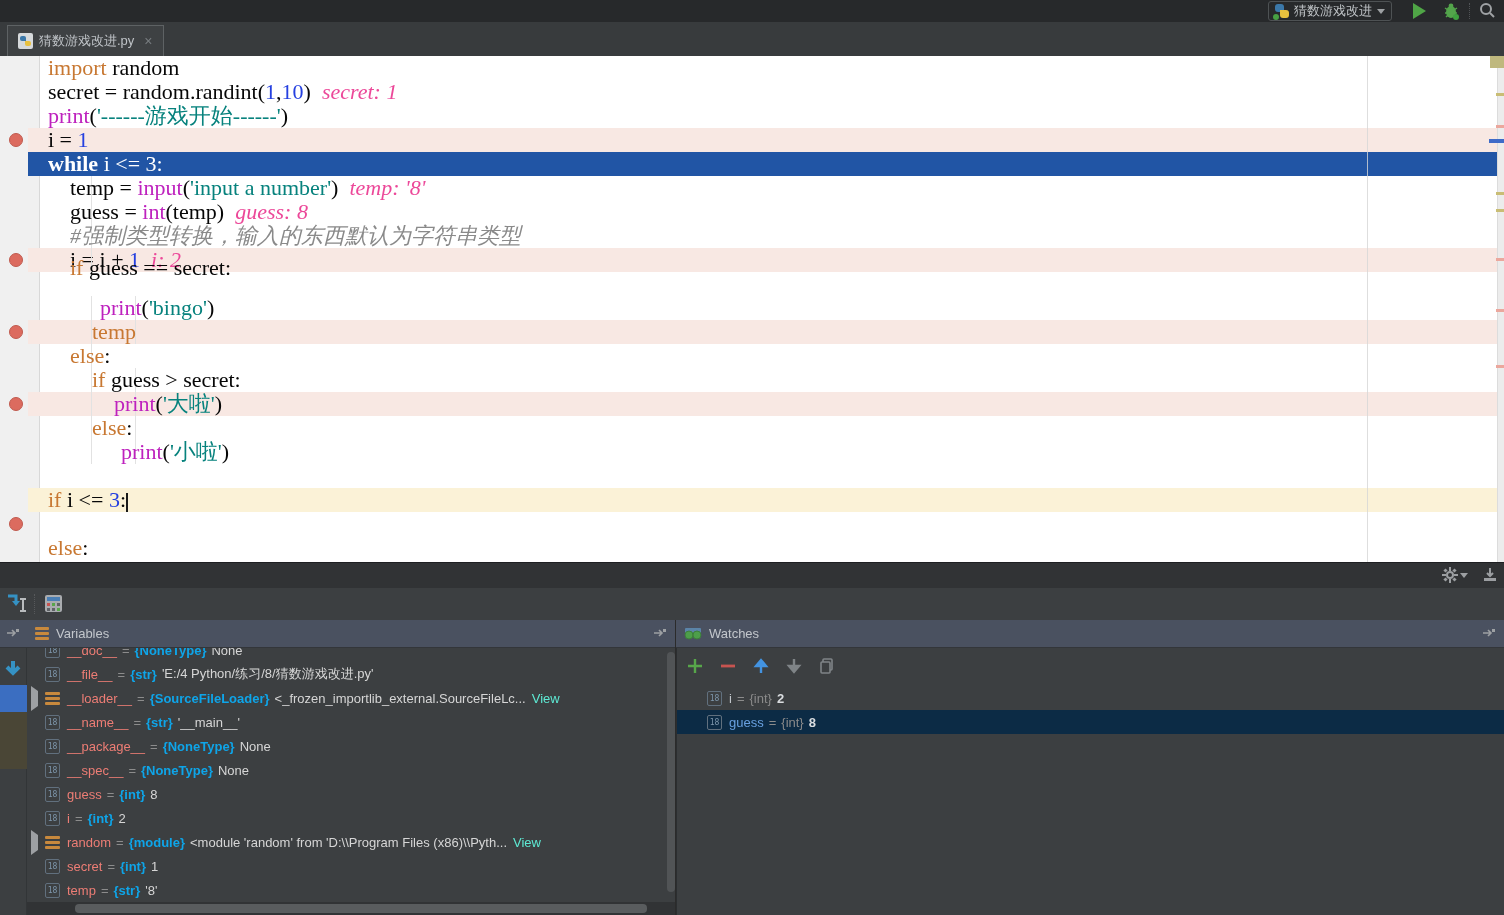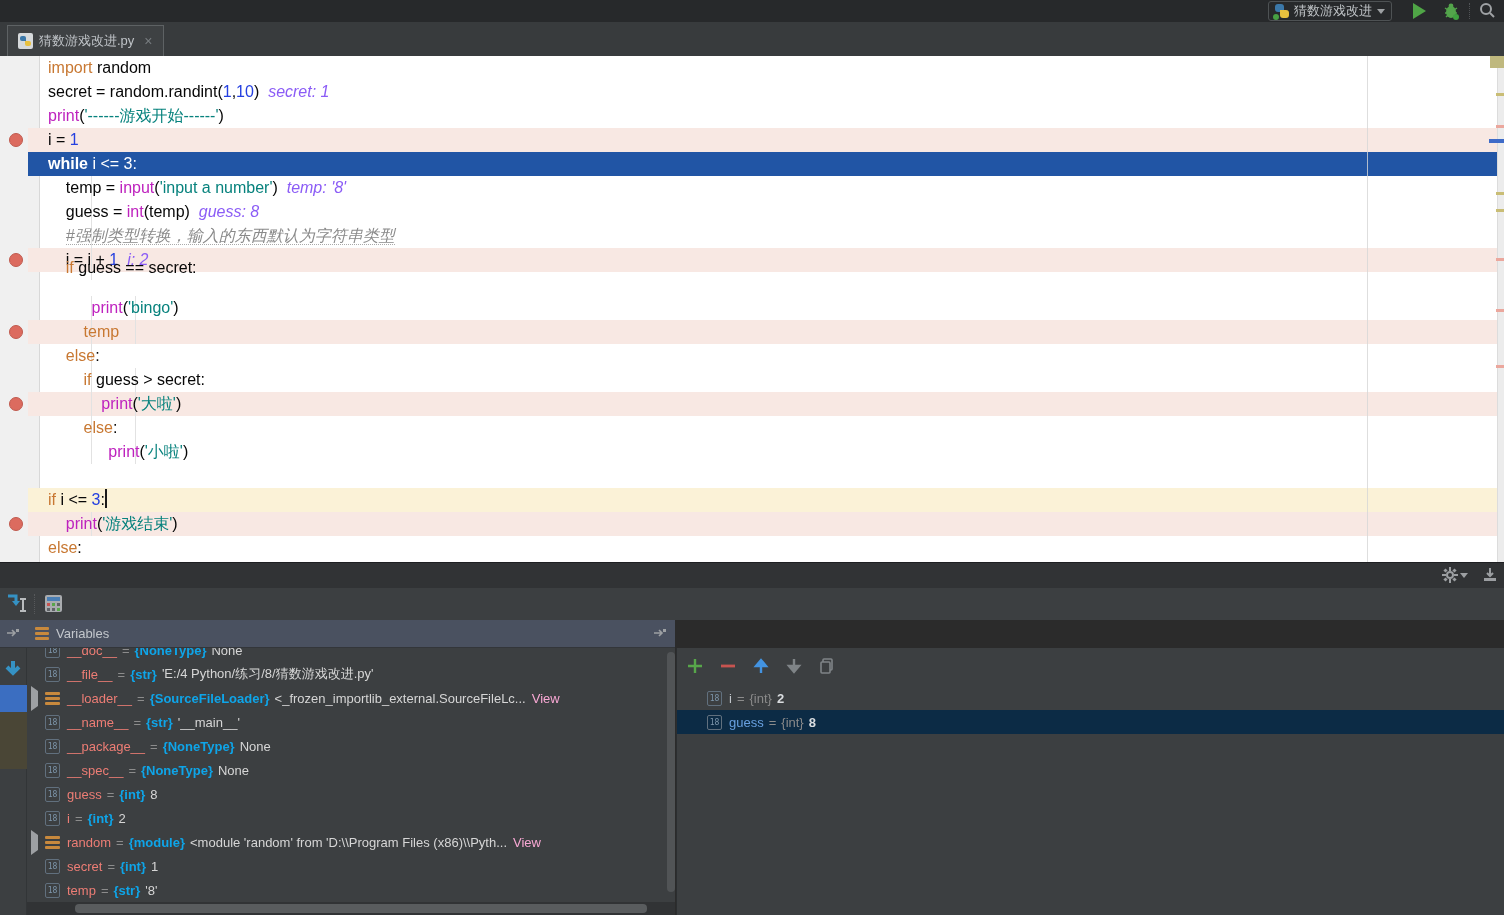--- a/index.html
+++ b/index.html
@@ -40,29 +40,29 @@
   #editor { position:absolute; left:0; top:56px; width:1504px; height:506px; background:#FFFFFF; overflow:hidden; }
   #gutter { position:absolute; left:0; top:0; width:40px; height:506px; background:#F0F0F0; border-right:1px solid #D8D8D8; }
   .bp-dot { position:absolute; left:9px; width:14px; height:14px; border-radius:50%;
             background:#DC6B5F; border:1px solid #C05B4F; cursor:pointer; }
   #lines { position:absolute; left:0; top:0; width:1504px; height:506px; }
   .line { position:absolute; left:40px; width:1464px; height:24px; cursor:text; }
   .line .bgfill { position:absolute; left:-12px; right:0; top:0; bottom:0; }
   .bg-bp .bgfill { background:#F8E8E3; }
   .bg-exec .bgfill { background:#2155A5; }
   .bg-caret .bgfill { background:#FBF2D7; }
-  .line .txt { position:relative; padding-left:8px; font-family:Liberation Sans, sans-serif;
-               font-size:16px; line-height:24px; white-space:pre; color:#070707; }
+  .line .txt { position:relative; padding-left:8px; font-family:Liberation Serif, serif;
+               font-size:22px; line-height:24px; white-space:pre; color:#070707; }
   .tk-k { color:#C87832; }
   .tk-f { color:#BE22BE; }
   .tk-s { color:#07827D; }
   .tk-n { color:#2540E0; }
   .tk-d { color:#070707; }
   .tk-c { color:#8A8A8A; font-style:italic; border-bottom:1px dotted #ABABAB; }
-  .tk-h { color:#8b5cf6; font-style:italic;margin-top:8px; }
+  .tk-h { color:#ec4899; font-style:italic;margin-top:8px; }
   .tk-w { color:#FFFFFF; }
   .tk-wk { color:#FFFFFF; font-weight:bold; }
   .guide { position:absolute; top:0; bottom:0; width:1px; background:#E2E2E2; }
   .caret-bar { display:inline-block; width:2px; height:19px; background:#1A1A1A; vertical-align:text-bottom; }
   #margin-line { position:absolute; left:1367px; top:0; width:1px; height:506px; background:#D6D6D6; opacity:.8; }
   #stripe { position:absolute; left:1489px; top:0; width:15px; height:506px; }
   #stripe .track { position:absolute; left:8px; top:0; width:7px; height:506px; background:#ECECEC; border-left:1px solid #DCDCDC; }
   .mark { position:absolute; cursor:pointer; }
   #stripe .status { position:absolute; left:1px; top:0; width:14px; height:12px; background:#BFB87E; cursor:pointer; }
 
@@ -98,21 +98,21 @@
   .vrow .exp { width:14px; margin-left:4px; }
   .tri { width:0; height:0; border-top:5px solid transparent; border-bottom:5px solid transparent; border-left:7px solid #9DA0A3; cursor:pointer; }
   .prim-ic { width:15px; height:15px; border:1px solid #61707E; border-radius:2px; color:#7E97AC;
              font-size:8px; line-height:13px; text-align:center; font-family:"DejaVu Sans Mono", monospace; flex:0 0 auto; }
   .obj-ic { width:15px; height:13px; flex:0 0 auto; }
   .obj-ic i { display:block; height:3px; background:#C8893D; margin-bottom:2px; border-radius:1px; }
   .vrow .nm { color:#ED7D75; margin:0 0 0 7px; }
   .vrow .eq { color:#8C8C8C; margin:0 5px; }
   .vrow .ty { color:#0ea5e9; margin-right:5px;font-weight:bold; }
   .vrow .vl { color:#D6D6D6; }
-  .vrow .view { color:#f9a8d4; margin-left:6px; cursor:pointer; }
+  .vrow .view { color:#5eead4; margin-left:6px; cursor:pointer; }
   .vrow.noexp { padding-left:18px; }
   #vars-vscroll { position:absolute; right:0; top:4px; width:8px; height:240px; background:#515456; border-radius:4px; cursor:pointer; }
   #vars-hscroll { position:absolute; left:0; bottom:0; width:648px; height:13px; background:#313335; }
   #vars-hscroll .thumb { position:absolute; left:48px; top:2px; width:572px; height:9px; background:#595C5E; border-radius:4px; cursor:pointer; }
 
   #watch-panel { position:absolute; left:676px; top:648px; width:828px; height:267px; background:#3C3F41; border-left:1px solid #2B2E30; }
   #watch-toolbar { position:absolute; left:0; top:0; width:828px; height:36px; display:flex; align-items:center; gap:17px; padding-left:10px; }
   .wtb { cursor:pointer; width:16px; height:16px; position:relative; }
   #watch-rows { position:absolute; left:0; top:38px; width:828px; }
   .wrow { height:24px; display:flex; align-items:center; font-size:13px; padding-left:30px; cursor:pointer; }
@@ -248,25 +248,20 @@
           <span class="guide" style="left: 51.36px;"></span>
           <span class="guide" style="left: 94.72px;"></span>
           <div class="txt"><span class="tk-d">            </span><span class="tk-f">print</span><span class="tk-d">(</span><span class="tk-s">'小啦'</span><span class="tk-d">)</span></div>
         </div>
         <div class="line" style="top: 408px;">
           <div class="txt"></div>
         </div>
         <div class="line bg-caret" style="top: 432px;">
           <div class="bgfill"></div>
           <div class="txt"><span class="tk-k">if</span><span class="tk-d"> i &lt;= </span><span class="tk-n">3</span><span class="tk-d">:</span><span class="caret-bar"></span></div>
-        </div>
-        <div class="line bg-bp" style="top: 456px;">
-          <div class="bgfill"></div>
-          <span class="guide" style="left: 51.36px;"></span>
-          <div class="txt"><span class="tk-d">    </span><span class="tk-f">print</span><span class="tk-d">(</span><span class="tk-s">'游戏结束'</span><span class="tk-d">)</span></div>
         </div>
         <div class="line" style="top: 480px;">
           <div class="txt"><span class="tk-k">else</span><span class="tk-d">:</span></div>
         </div>
       </div>
     <div id="margin-line"></div>
     <div id="stripe">
       <div class="track"></div>
       <div class="status"></div>
     <div class="mark" style="top: 37px; height: 3px; left: 7px; width: 8px; background: rgb(201, 189, 117);"></div>
@@ -341,20 +336,32 @@
           <i></i>
           <i></i>
           <i></i>
         </span>
       <span class="t">Variables</span>
       <svg class="float-ic" style="right:8px; left:auto;" width="14" height="12" viewBox="0 0 14 12">
         <path d="M1 6 L9 6 M6 3 L9 6 L6 9" stroke="#9DA0A3" stroke-width="1.6" fill="none"></path>
         <rect x="10" y="2" width="3" height="3" fill="#9DA0A3"></rect>
       </svg>
     </div>
+    <div class="hdr" id="watch-hdr">
+      <svg width="18" height="14" viewBox="0 0 18 14">
+        <rect x="1" y="1" width="16" height="6" rx="1" fill="#5B84A8"></rect>
+        <circle cx="5" cy="8" r="4" fill="#4D9E4A" stroke="#3D7E3B"></circle>
+        <circle cx="13" cy="8" r="4" fill="#4D9E4A" stroke="#3D7E3B"></circle>
+      </svg>
+      <span class="t">Watches</span>
+      <svg class="float-ic" style="right:8px; left:auto;" width="14" height="12" viewBox="0 0 14 12">
+        <path d="M1 6 L9 6 M6 3 L9 6 L6 9" stroke="#9DA0A3" stroke-width="1.6" fill="none"></path>
+        <rect x="10" y="2" width="3" height="3" fill="#9DA0A3"></rect>
+      </svg>
+    </div>
   </div>
 
   <div id="left-strip">
     <svg id="ls-arrow" width="16" height="18" viewBox="0 0 16 18">
       <path d="M8 1 L8 11 M2 7 L8 13 L14 7" stroke="#3592C4" stroke-width="4" fill="none"></path>
     </svg>
     <div id="ls-active"></div>
     <div id="ls-olive"></div>
   </div>
 

